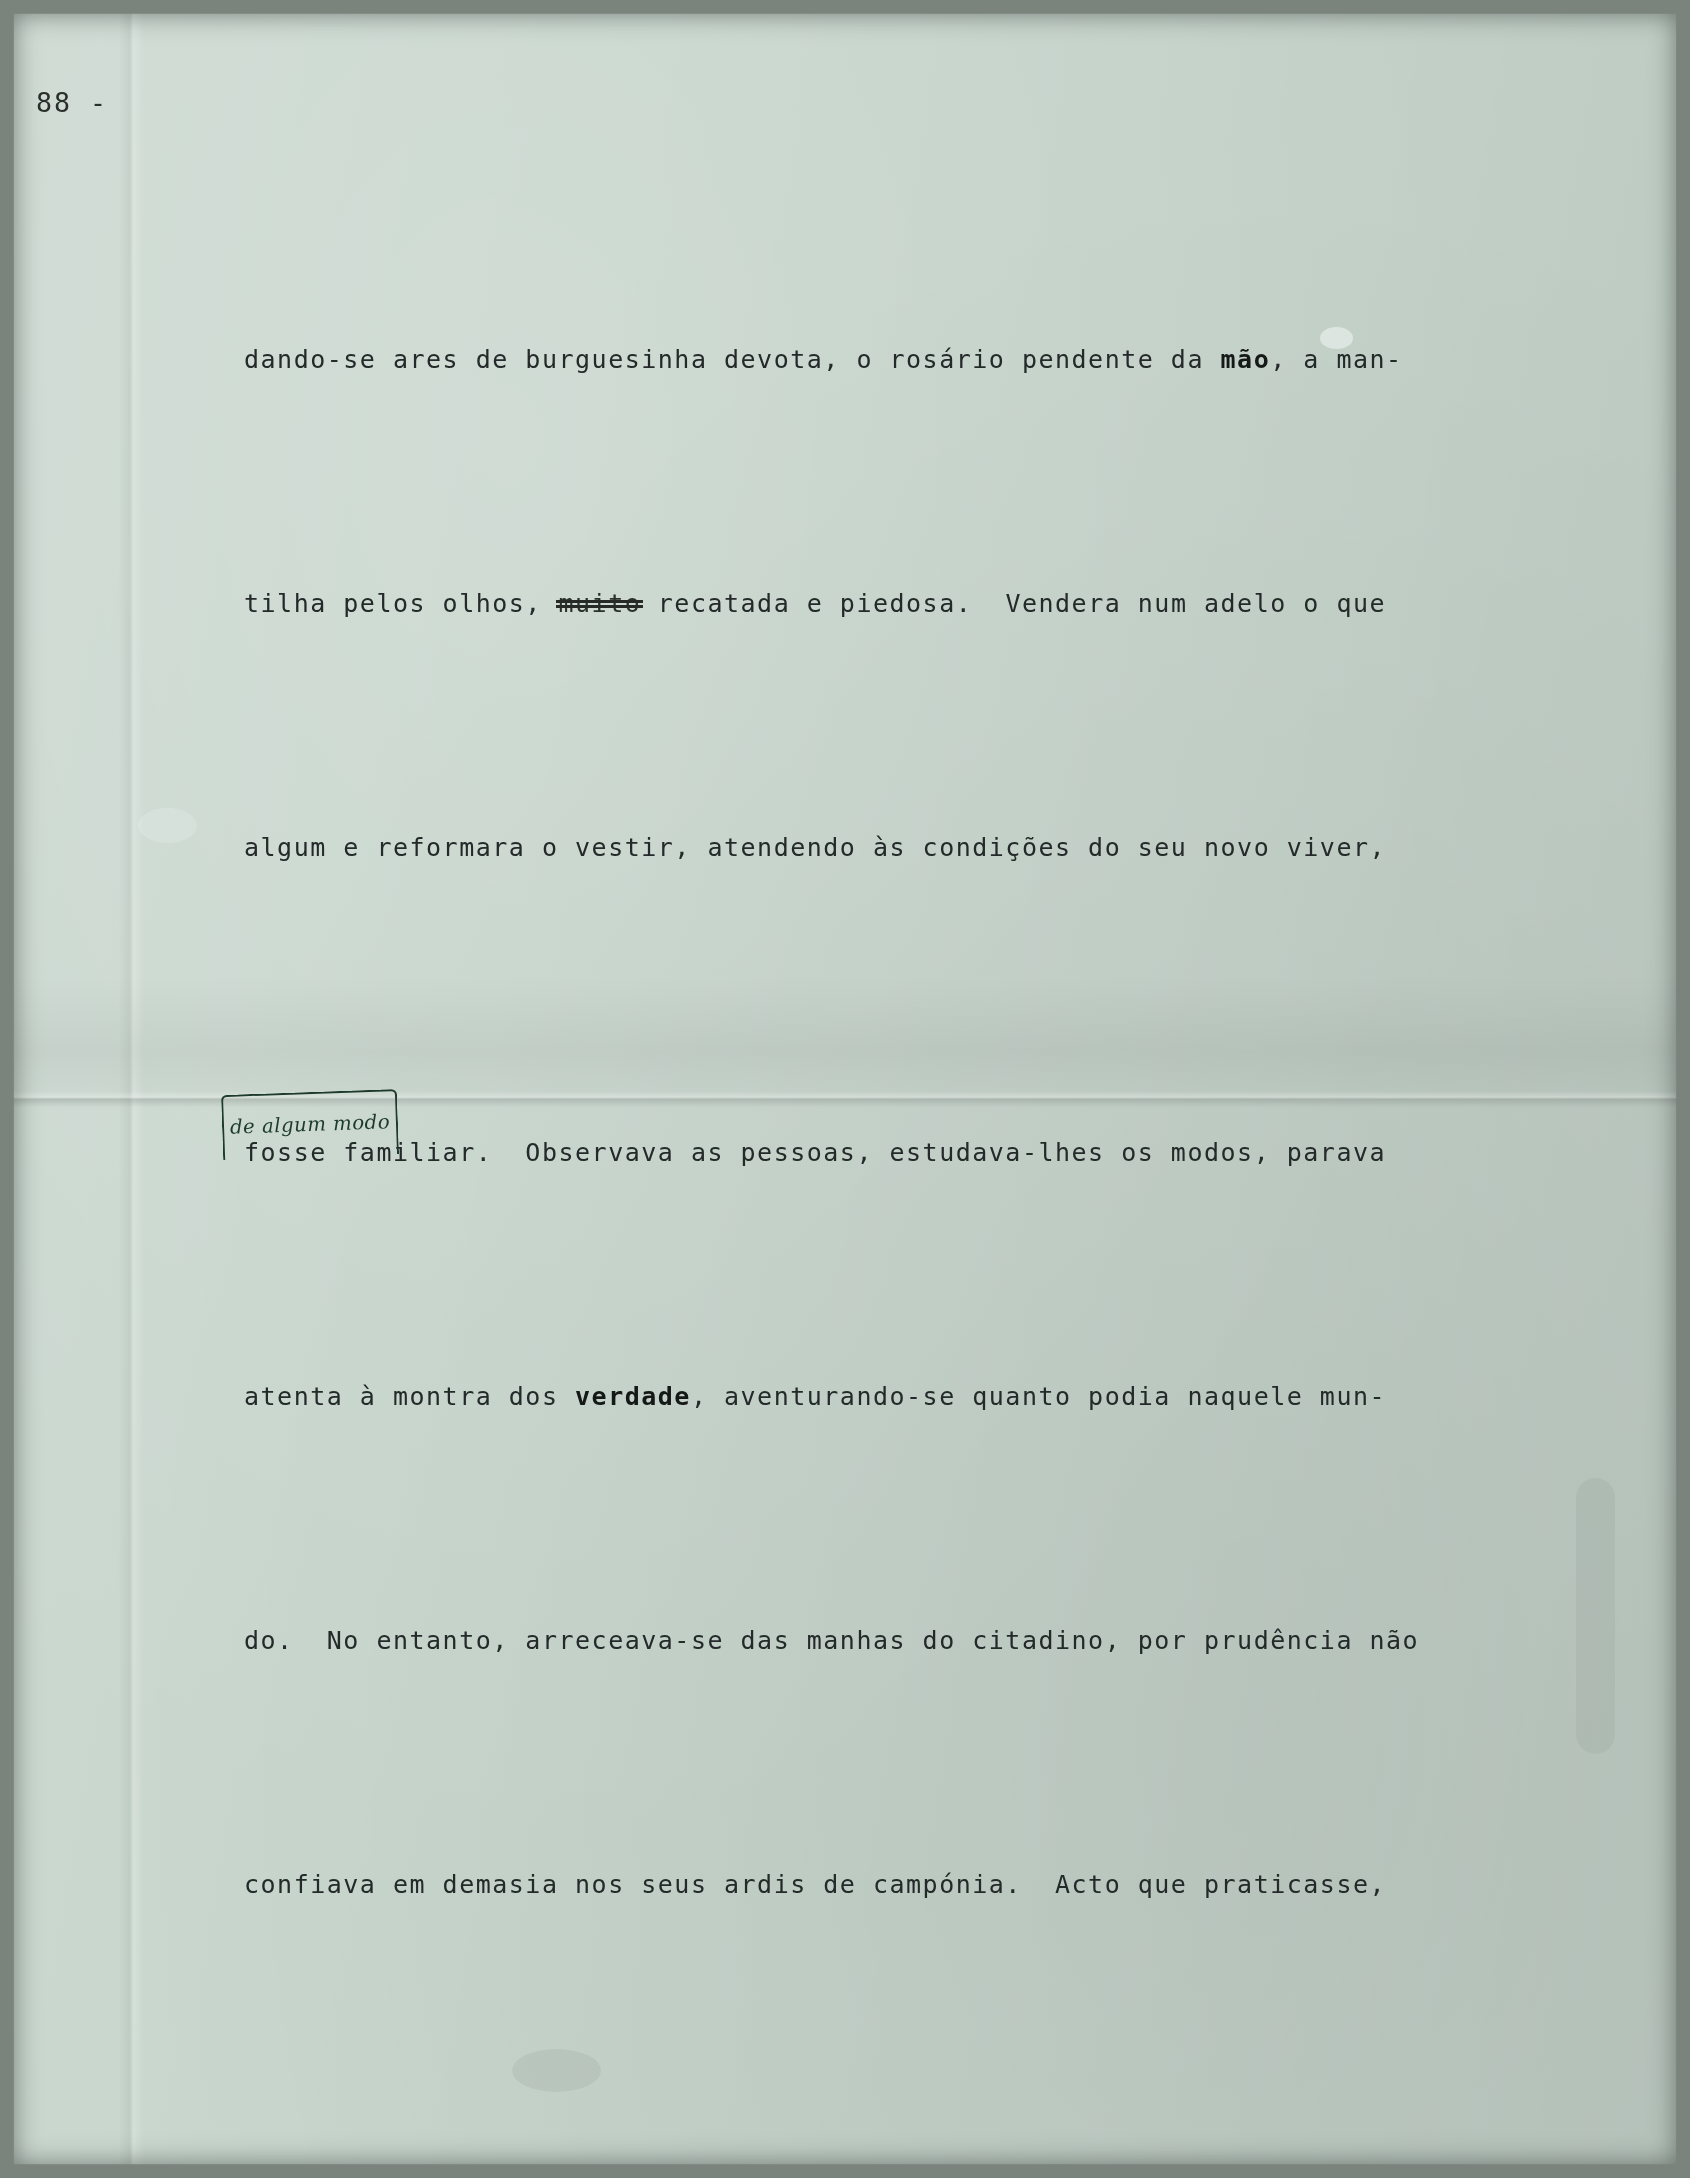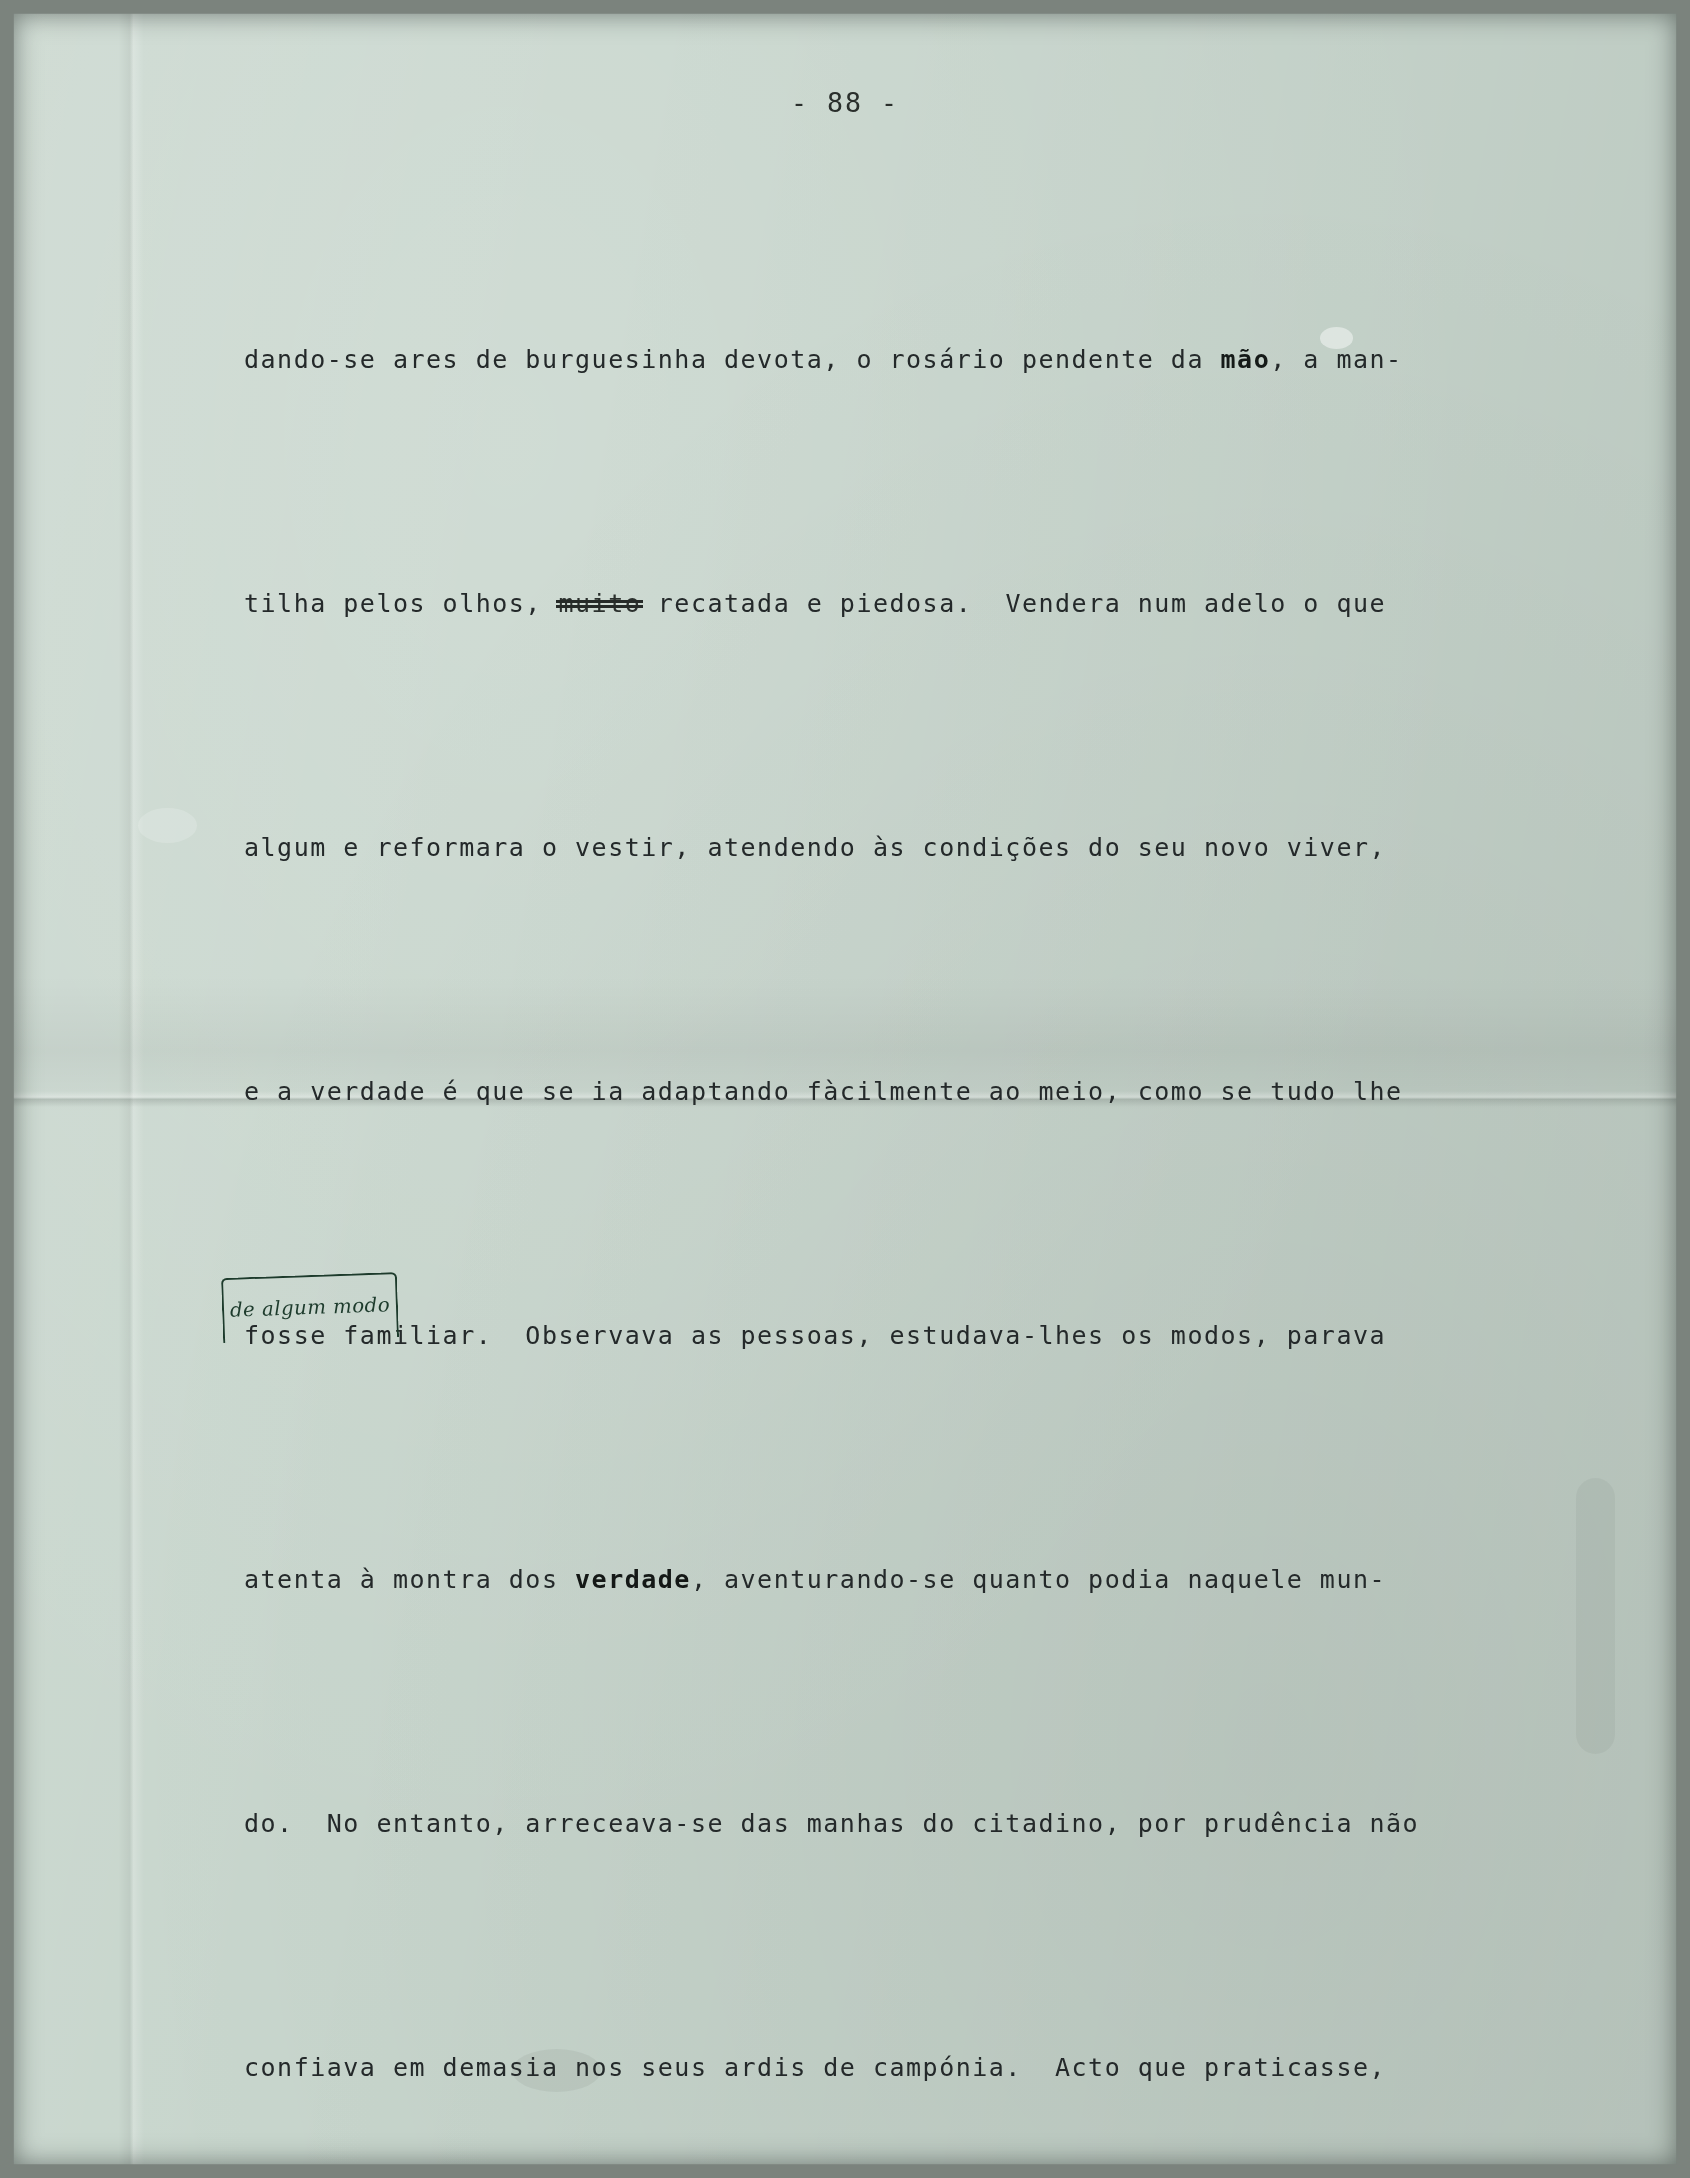--- a/index.html
+++ b/index.html
@@ -78,21 +78,21 @@
     position: absolute;
     border-radius: 50%;
     pointer-events: none;
     z-index: 3;
   }
 
   .page-number {
     position: absolute;
     top: 87px;
     left: 0; right: 0;
-    text-align: center;
+    text-align: left;
     font-size: 26.6px;
     letter-spacing: 2px;
     color: #2a2f2c;
     z-index: 10;
   }
 
   .body-text {
     position: absolute;
     top: 146px;
     left: 244px;
@@ -172,21 +172,20 @@
   <div class="page-number">- 88 -</div>
 
   <div class="body-text">
 
     <div class="line">dando-se ares de burguesinha devota, o rosário pendente da <span class="dark-ink">mão</span>, a man-</div>
 
     <div class="line">tilha pelos olhos, <span class="strike-word">muito</span> recatada e piedosa.  Vendera num adelo o que</div>
 
     <div class="line">algum e reformara o vestir, atendendo às condições do seu novo viver,</div>
 
-    <div class="line">e a verdade é que se ia adaptando fàcilmente ao meio, como se tudo lhe</div>
 
     <div class="line">fosse familiar.  Observava as pessoas, estudava-lhes os modos, parava
       <span class="hand" style="left:-21.7px; top:-29.6px;"><span class="brackets">de algum modo</span></span>
     </div>
 
     <div class="line">atenta à montra dos <span class="bold-ink">verdade</span>, aventurando-se quanto podia naquele mun-</div>
 
     <div class="line">do.  No entanto, arreceava-se das manhas do citadino, por prudência não</div>
 
     <div class="line">confiava em demasia nos seus ardis de campónia.  Acto que praticasse,</div>

